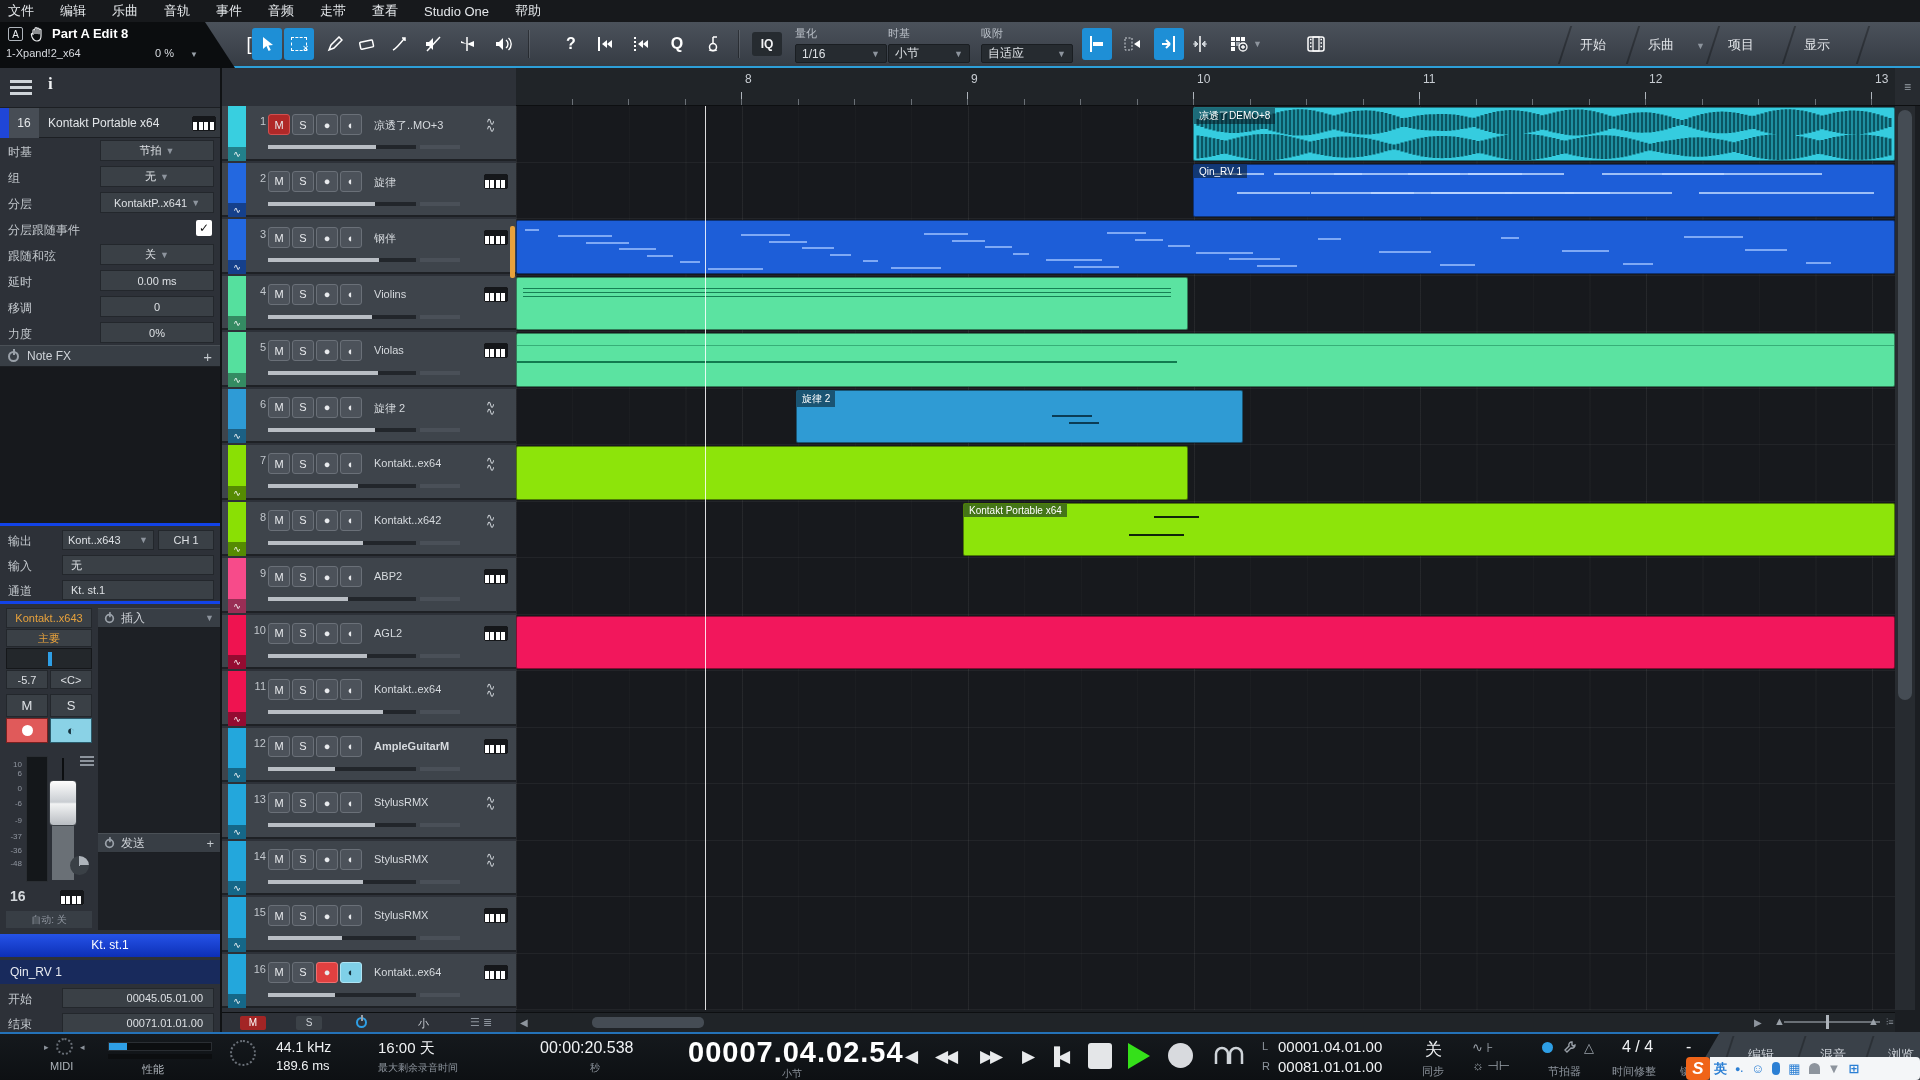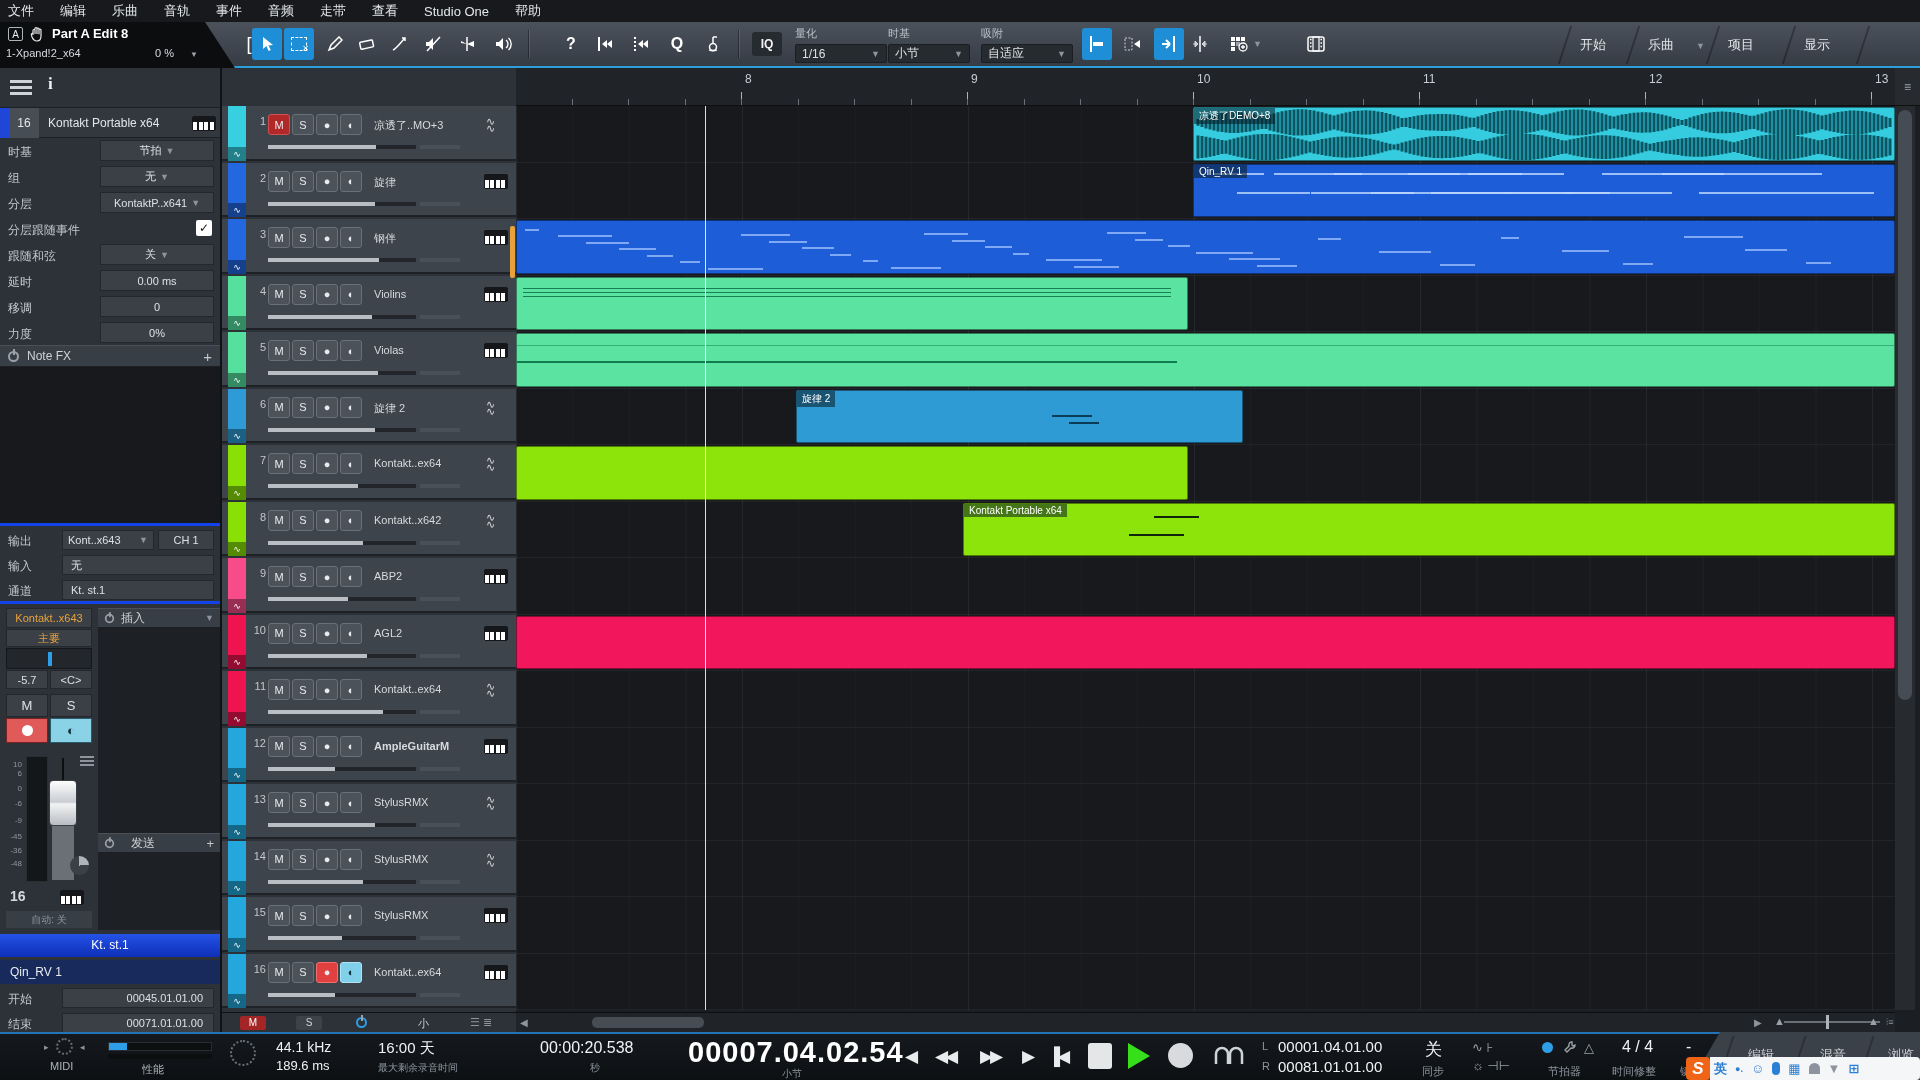--- a/index.html
+++ b/index.html
@@ -308,52 +308,52 @@
           <div style="width:11px;height:11px;border-radius:50%;background:#fff;"></div>
         </div>
       <div class="abs" style="left:50px;top:650px;width:42px;height:25px;background:#8ad2e6;border:1px solid #2a5a6a;color:#14303c;font-size:13px;display:flex;align-items:center;justify-content:center;">◐</div>
       <div id="fader-area">
           <div class="abs" style="left: 26px; top: 688px; width: 22px; height: 126px; background: rgb(20, 23, 26); border: 1px solid rgb(42, 46, 51);"></div>
           <div class="abs" style="left: 4px; top: 692px; width: 18px; color: rgb(144, 150, 160); font-size: 8px; text-align: right;">10</div>
           <div class="abs" style="left: 4px; top: 701px; width: 18px; color: rgb(144, 150, 160); font-size: 8px; text-align: right;">6</div>
           <div class="abs" style="left: 4px; top: 716px; width: 18px; color: rgb(144, 150, 160); font-size: 8px; text-align: right;">0</div>
           <div class="abs" style="left: 4px; top: 731px; width: 18px; color: rgb(144, 150, 160); font-size: 8px; text-align: right;">-6</div>
           <div class="abs" style="left: 4px; top: 748px; width: 18px; color: rgb(144, 150, 160); font-size: 8px; text-align: right;">-9</div>
-          <div class="abs" style="left: 4px; top: 764px; width: 18px; color: rgb(144, 150, 160); font-size: 8px; text-align: right;">-45</div>
+          <div class="abs" style="left: 4px; top: 764px; width: 18px; color: rgb(144, 150, 160); font-size: 8px; text-align: right;">-37</div>
           <div class="abs" style="left: 4px; top: 778px; width: 18px; color: rgb(144, 150, 160); font-size: 8px; text-align: right;">-36</div>
           <div class="abs" style="left: 4px; top: 791px; width: 18px; color: rgb(144, 150, 160); font-size: 8px; text-align: right;">-48</div>
           <div class="abs" style="left: 62px; top: 690px; width: 2px; height: 122px; background: rgb(12, 14, 16);"></div>
           <div class="abs" style="left: 52px; top: 740px; width: 22px; height: 72px; background: rgb(106, 112, 118);"></div>
           <div class="abs" style="left: 49px; top: 712px; width: 28px; height: 46px; background: linear-gradient(rgb(253, 253, 253), rgb(201, 205, 210) 48%, rgb(242, 243, 244) 52%, rgb(185, 189, 194)); border: 1px solid rgb(58, 63, 69); border-radius: 4px;"></div>
           <div class="abs" style="left: 80px; top: 688px; width: 14px; height: 2px; background: rgb(141, 148, 157); box-shadow: rgb(141, 148, 157) 0px 4px 0px, rgb(141, 148, 157) 0px 8px 0px;"></div>
           <div class="abs" style="left: 70px; top: 788px; width: 19px; height: 19px; border-radius: 50%; background: conic-gradient(rgb(174, 180, 187) 0deg, rgb(174, 180, 187) 90deg, rgb(58, 64, 70) 90deg, rgb(58, 64, 70) 360deg);"></div>
         </div>
       <div class="abs" style="left:10px;top:820px;color:#d5d9dd;font-size:14px;font-weight:bold;">16</div>
       <div class="keys abs" style="left:60px;top:822px;"></div>
       <div class="abs" style="left:6px;top:843px;width:86px;height:17px;background:#383e45;color:#9096a0;font-size:10px;text-align:center;line-height:17px;">自动: 关</div>
     </div>
 
     <div class="hdrbar abs" style="left:98px;top:540px;width:122px;height:20px;padding-left:6px;gap:6px;">
       <span class="power" style="transform:scale(.85);"></span>
       <span>插入</span>
       <span style="position:absolute;right:6px;" class="caret">▼</span>
     </div>
     <div class="abs" style="left:98px;top:560px;width:122px;height:205px;background:#1d2025;"></div>
-    <div class="hdrbar abs" style="left:98px;top:765px;width:122px;height:20px;padding-left:6px;gap:16px;">
+    <div class="hdrbar abs" style="left:98px;top:765px;width:122px;height:20px;padding-left:6px;gap:6px;">
       <span class="power" style="transform:scale(.85);"></span>
       <span>发送</span>
       <span style="position:absolute;right:6px;color:#c3c8cd;font-size:13px;">+</span>
     </div>
     <div class="abs" style="left:98px;top:785px;width:122px;height:77px;background:#1d2025;"></div>
 
     <div class="abs" style="left:0;top:866px;width:220px;height:23px;background:linear-gradient(#2553e8,#0d2fb6);color:#fff;font-size:12px;text-align:center;line-height:23px;">Kt. st.1</div>
     <div class="abs" style="left:0;top:892px;width:220px;height:24px;background:#182a5c;color:#e8ebf0;font-size:12px;line-height:24px;padding-left:10px;">Qin_RV 1</div>
     <div id="insp-event">
         <div class="insp-label abs" style="left: 8px; top: 923px;">开始</div>
-        <div class="field abs" style="left: 62px; top: 920px; width: 152px; height: 20px; justify-content: flex-end; padding: 0px 10px;">00045.01.01.00</div>
+        <div class="field abs" style="left: 62px; top: 920px; width: 152px; height: 20px; justify-content: flex-end; padding: 0px 10px;">00045.05.01.00</div>
         <div class="insp-label abs" style="left: 8px; top: 948px;">结束</div>
         <div class="field abs" style="left: 62px; top: 945px; width: 152px; height: 20px; justify-content: flex-end; padding: 0px 10px;">00071.01.01.00</div>
         <div class="insp-label abs" style="left: 8px; top: 973px;">移调</div>
         <div class="field abs" style="left: 62px; top: 970px; width: 152px; height: 20px; justify-content: flex-end; padding: 0px 10px;">0</div>
         <div class="insp-label abs" style="left: 8px; top: 998px;">力度</div>
         <div class="field abs" style="left: 62px; top: 995px; width: 152px; height: 20px; justify-content: flex-end; padding: 0px 10px;">0%</div>
       </div>
   </div>
 
   <div id="minitools" class="abs">

